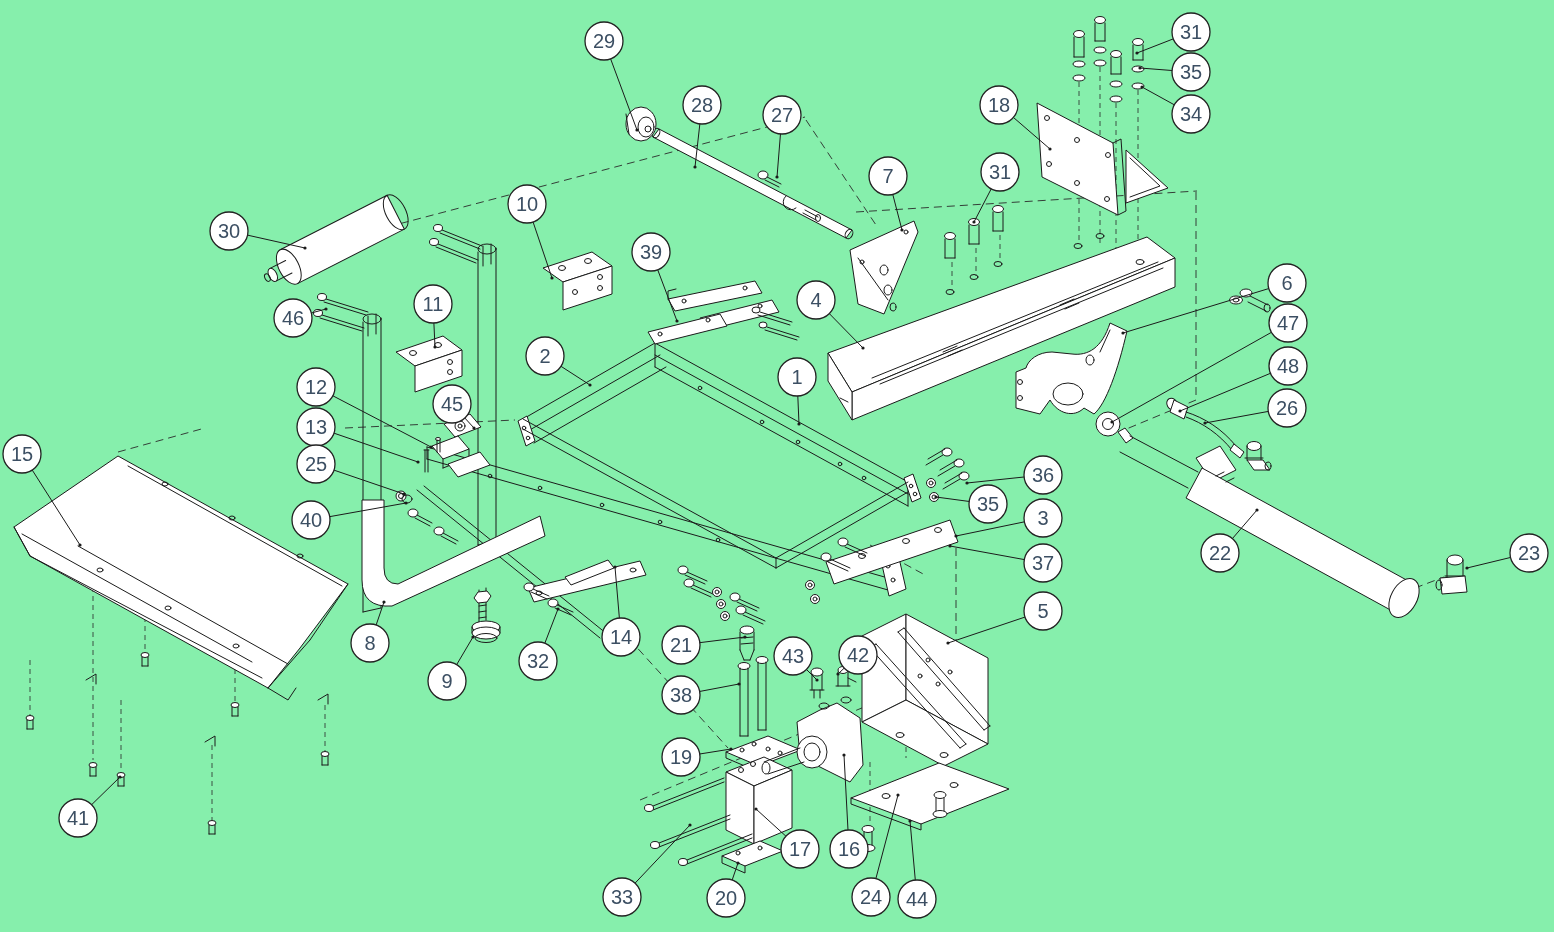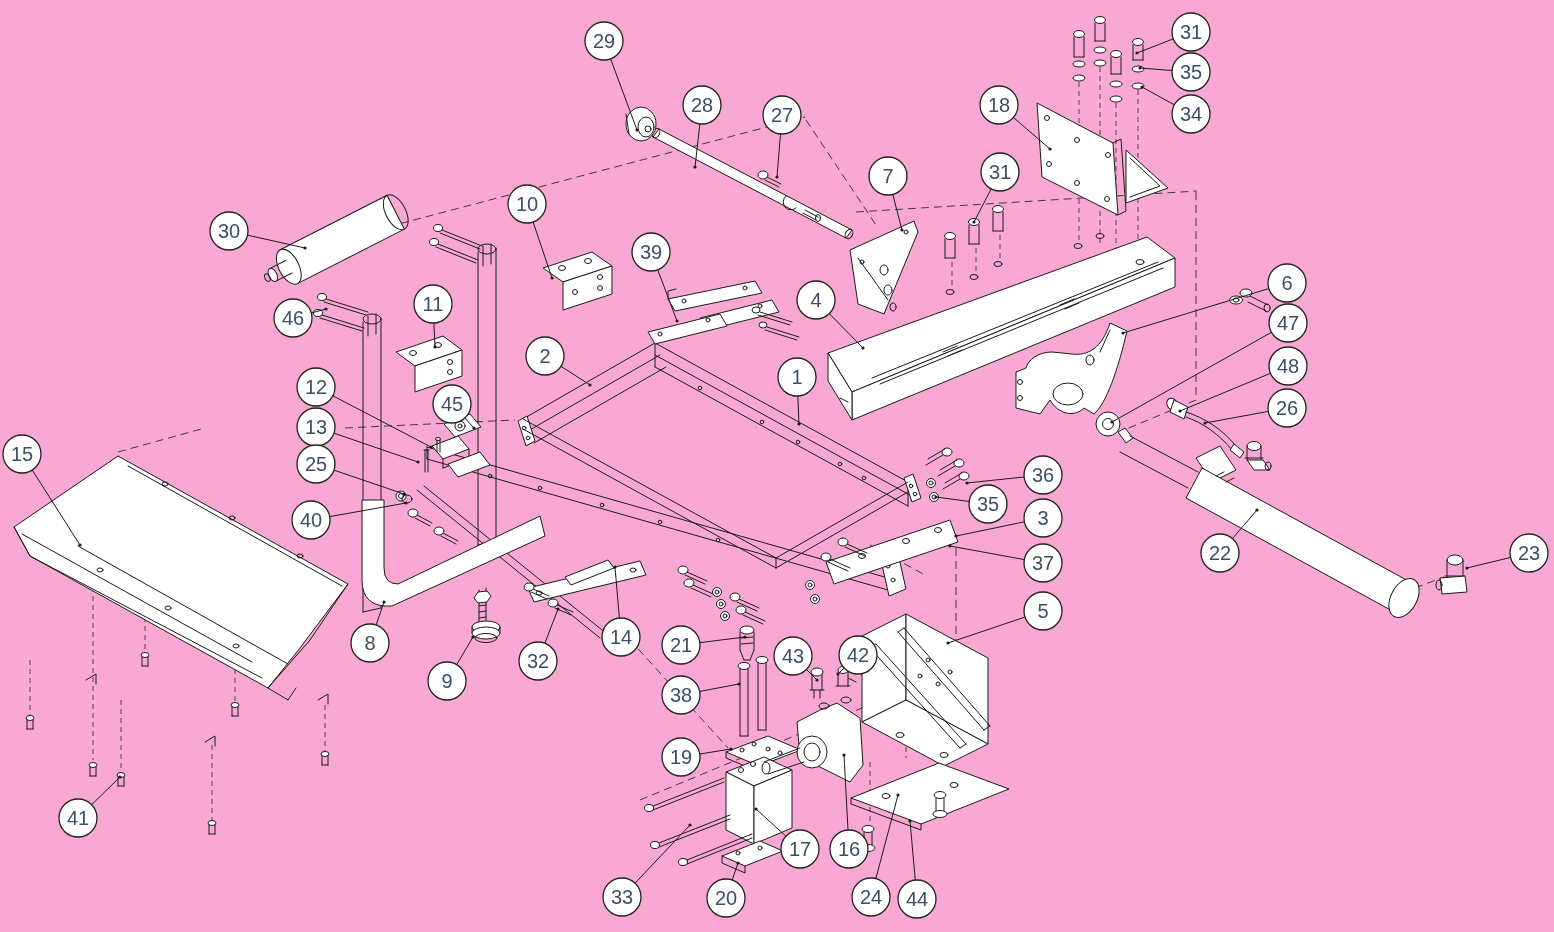--- a/index.html
+++ b/index.html
@@ -1,16 +1,16 @@
 <!DOCTYPE html>
 <html><head>
 <meta charset="utf-8">
 <style>
   html,body{margin:0;padding:0;background:#ffffff;}
-  .stage{width:1554px;height:932px;position:relative;background:#f9a8d4;overflow:hidden;}
+  .stage{width:1554px;height:932px;position:relative;background:#86efac;overflow:hidden;}
   svg{display:block;}
   .p{fill:none;stroke:#1b1b1b;stroke-width:1;stroke-linecap:round;stroke-linejoin:round;}
   .w{fill:#ffffff;stroke:#1b1b1b;stroke-width:1;stroke-linejoin:round;}
   .ph{fill:none;stroke:#2a2a2a;stroke-width:0.9;stroke-dasharray:8 5;}
   .cl{fill:none;stroke:#2a2a2a;stroke-width:0.8;stroke-dasharray:5 4;}
   .ldr{stroke:#1b1b1b;stroke-width:1;fill:none;}
   .bcirc{fill:#ffffff;stroke:#222222;stroke-width:1.3;}
   .bnum{font-family:"Liberation Sans", sans-serif;font-size:20px;fill:#3c4f63;text-anchor:middle;}
 </style>
 </head>

